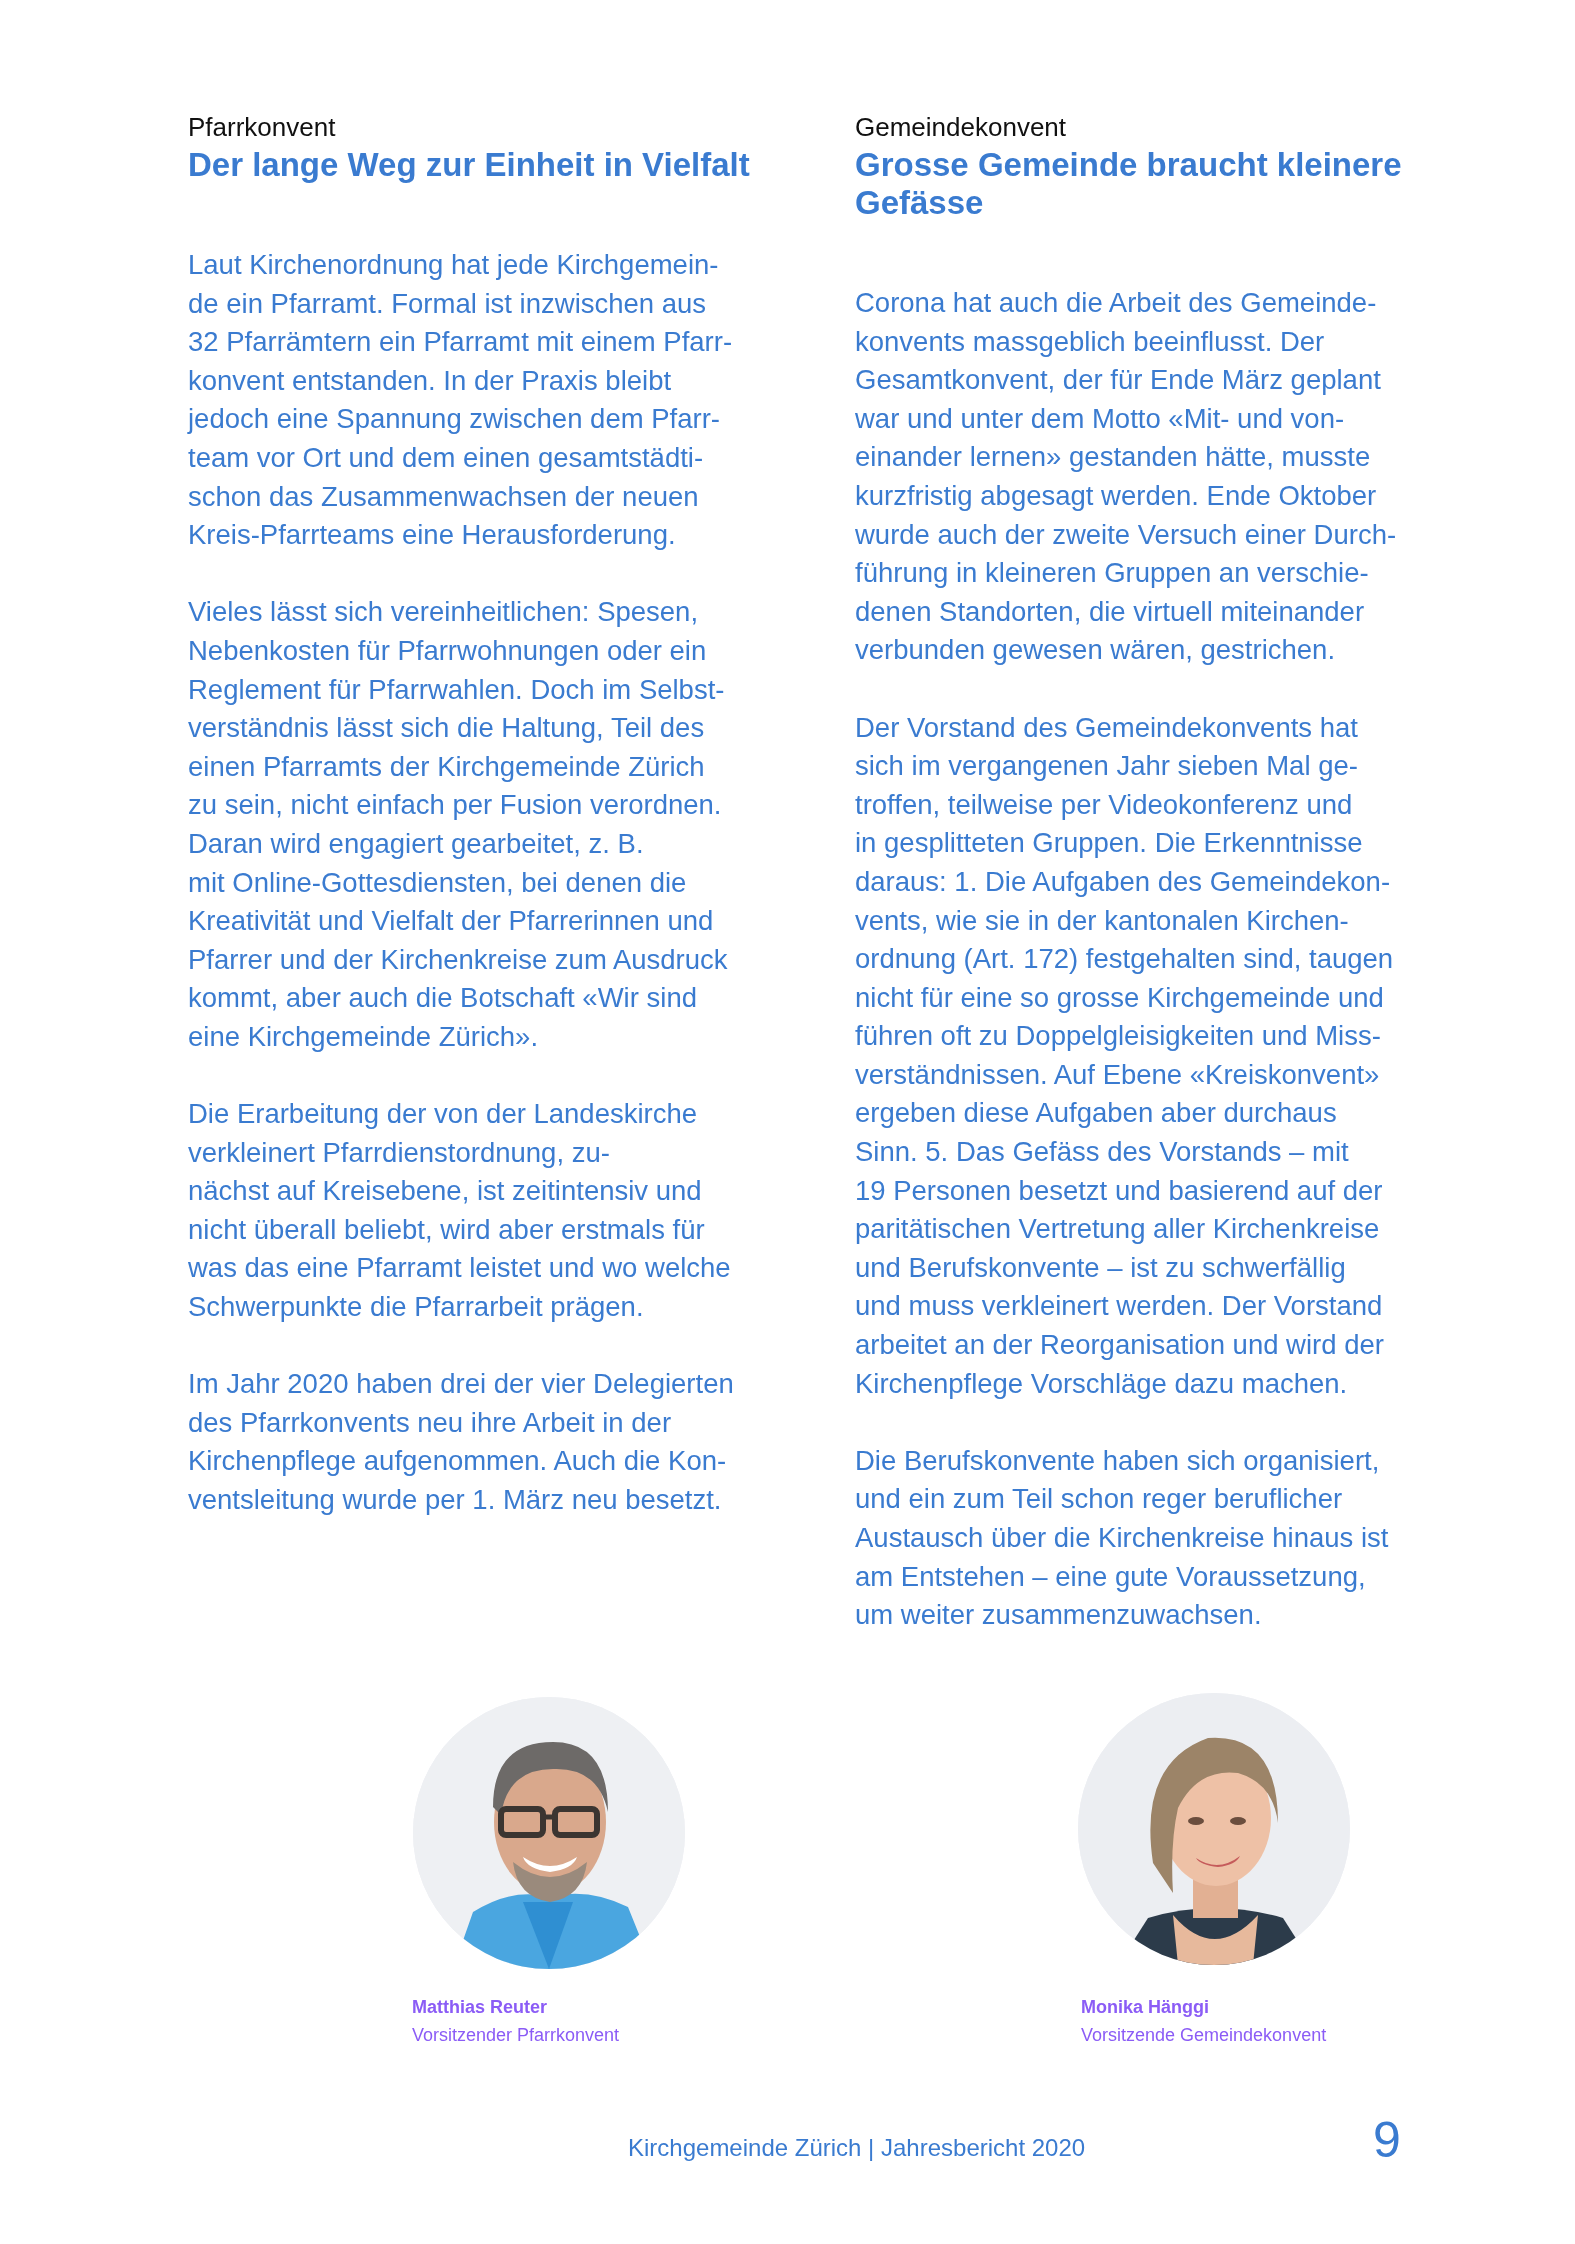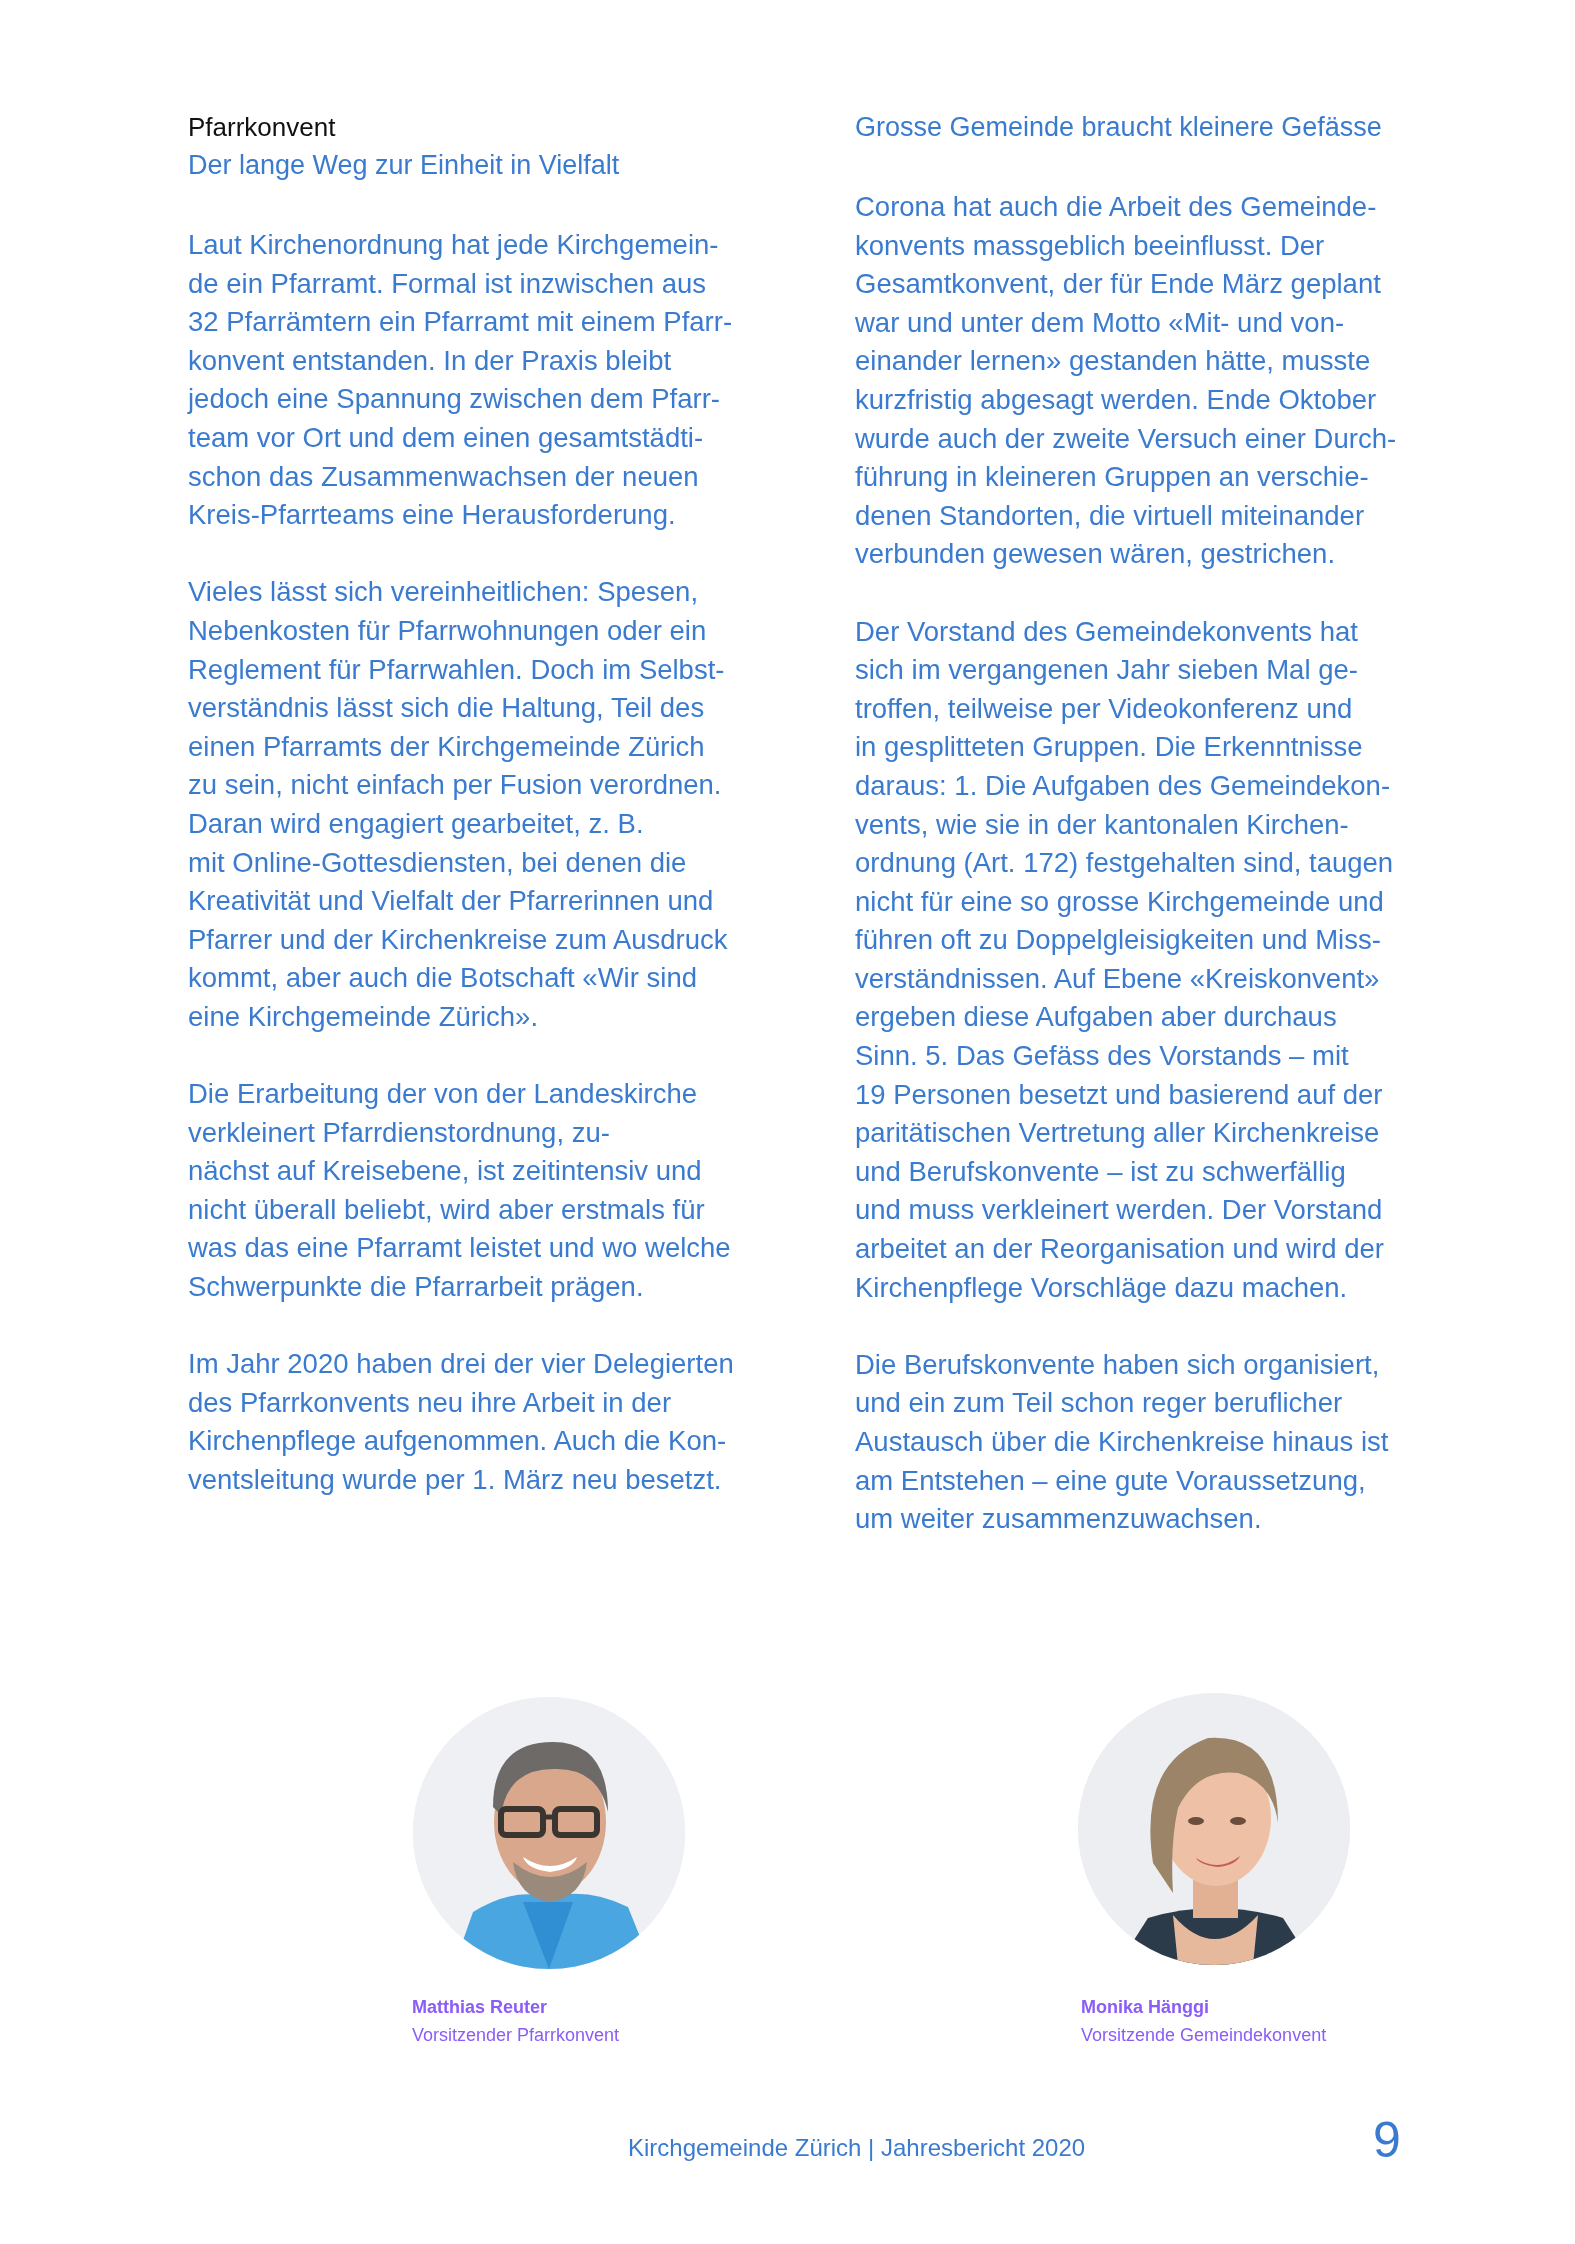--- a/index.html
+++ b/index.html
@@ -2,21 +2,21 @@
 <html><head>
 <meta charset="utf-8">
 <style>
   html, body { margin: 0; padding: 0; background: #ffffff; }
   body { width: 1575px; height: 2244px; position: relative; overflow: hidden;
          font-family: "Liberation Sans", sans-serif; color: #3a7bd0; }
   .col { position: absolute; top: 108px; width: 650px; }
   .col.left { left: 188px; }
   .col.right { left: 855px; }
   .col-title { color: #111111; font-size: 26px; line-height: 38px; margin: 0; font-weight: normal; }
-  .col-subtitle { color: #3a7bd0; font-size: 27px; line-height: 38px; margin: 0 0 42px 0; font-weight: normal; }
+  .col-subtitle { color: #3a7bd0; font-size: 33px; line-height: 38px; margin: 0 0 62px 0; font-weight: bold; }
   .para { font-size: 27.5px; line-height: 38.6px; margin: 0 0 38.6px 0; color: #3a7bd0; }
   .line { display: block; white-space: nowrap; }
 
   .portrait { position: absolute; width: 272px; height: 272px; border-radius: 50%; overflow: hidden; background: #eef0f4; }
   .portrait.p1 { left: 413px; top: 1697px; }
   .portrait.p2 { left: 1078px; top: 1693px; }
   .portrait svg { display: block; width: 100%; height: 100%; }
 
   .caption { position: absolute; font-size: 18px; line-height: 28px; color: #8b5cf6; }
   .caption.c1 { left: 412px; top: 1993px; }
@@ -69,20 +69,21 @@
       <p class="para">
         <span class="line">Im Jahr 2020 haben drei der vier Delegierten</span>
         <span class="line">des Pfarrkonvents neu ihre Arbeit in der</span>
         <span class="line">Kirchenpflege aufgenommen. Auch die Kon-</span>
         <span class="line">ventsleitung wurde per 1. März neu besetzt.</span>
       </p>
     </div>
 </div>
 
 <div class="col right">
+  <h2 class="col-title">Gemeindekonvent</h2>
   <h3 class="col-subtitle">Grosse Gemeinde braucht kleinere Gefässe</h3>
   <div>
       <p class="para">
         <span class="line">Corona hat auch die Arbeit des Gemeinde-</span>
         <span class="line">konvents massgeblich beeinflusst. Der</span>
         <span class="line">Gesamtkonvent, der für Ende März geplant</span>
         <span class="line">war und unter dem Motto «Mit- und von-</span>
         <span class="line">einander lernen» gestanden hätte, musste</span>
         <span class="line">kurzfristig abgesagt werden. Ende Oktober</span>
         <span class="line">wurde auch der zweite Versuch einer Durch-</span>

